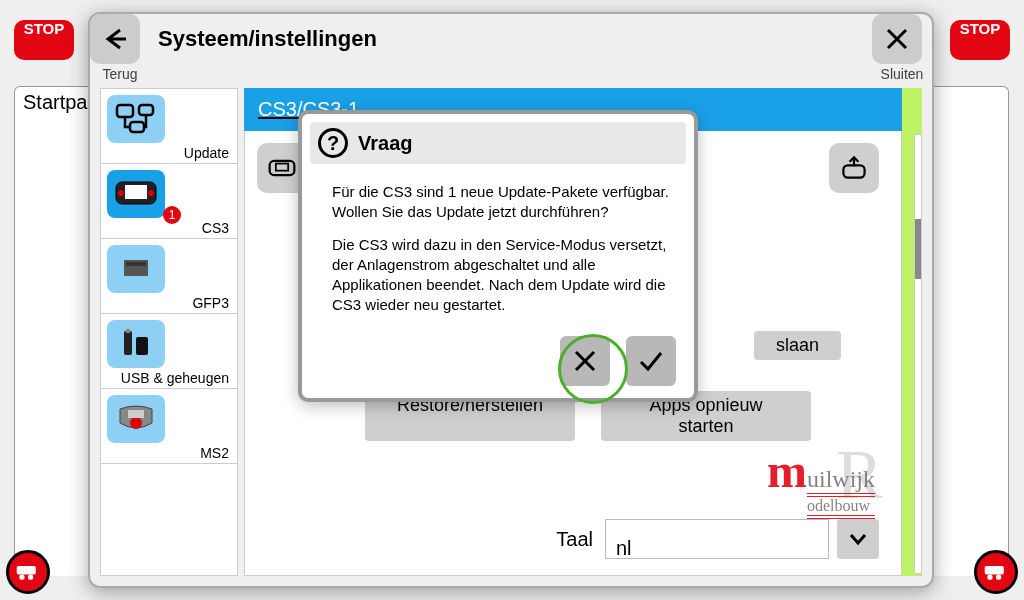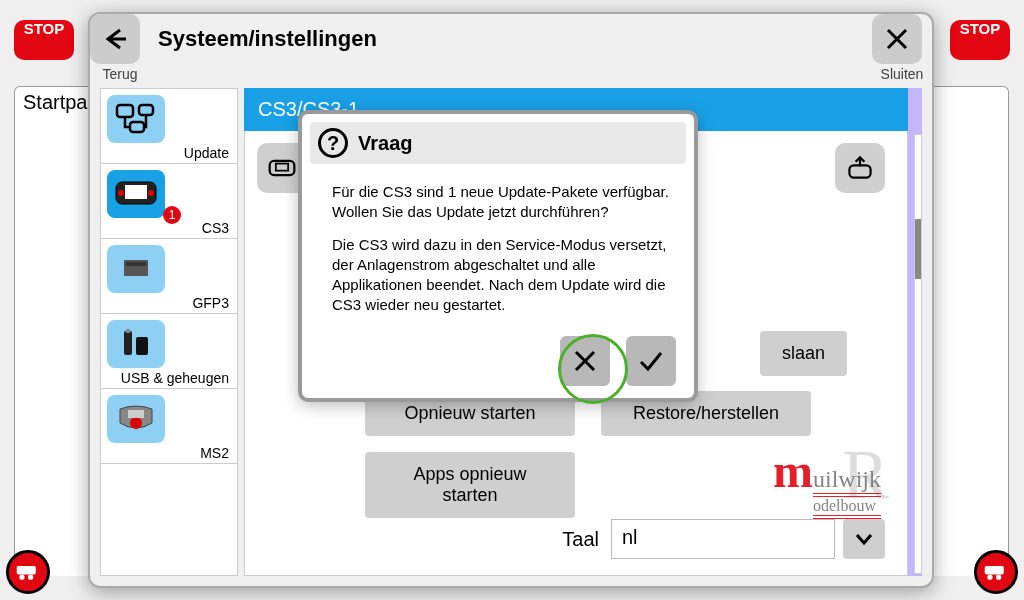--- a/index.html
+++ b/index.html
@@ -31,38 +31,38 @@
 
   
   .sidebar { width:138px; background:#fff; border:1px solid #ccc; display:flex; flex-direction:column; }
   .side-item { position:relative; border-bottom:1px solid #ccc; padding:6px 4px 2px 6px; display:flex; flex-direction:column; }
   .side-item .iconbox{ width:58px; height:48px; border-radius:8px; background:#8dd0f4; display:flex; align-items:center; justify-content:center; }
   .side-item.selected .iconbox{ background:#1aa0e6; }
   .side-item .lbl{ font-size:14px; margin-top:2px; align-self:flex-end; padding-right:4px; }
   .badge{ position:absolute; left:62px; top:42px; width:18px; height:18px; background:#e20613; border-radius:50%; color:#fff; font-size:12px; display:flex; align-items:center; justify-content:center; }
 
   
-  .main { flex:1; display:flex; position:relative; background:#c4b5fd; gap:6px; }
+  .main { flex:1; display:flex; position:relative; background:#bef264; gap:12px;text-decoration:underline; }
   .content { flex:1; display:flex; flex-direction:column; }
   .bluebar{ background:#1aa0e6; color:#fff; font-size:20px; padding:10px 14px; }
   .whitepane{ background:#fff; flex:1; position:relative; border:1px solid #ccc; border-top:none; padding:16px; }
   .scroll-ind{ width:8px; background:#fff; border:1px solid #ccc; margin-top:46px; margin-bottom:2px; position:relative; }
   .scroll-ind .thumb{ position:absolute; top:84px; left:0; right:0; height:60px; background:#888; }
 
   .iconrow{ position:absolute; top:12px; left:12px; right:22px; display:flex; justify-content:space-between; }
   .iconrow .sq-btn{ background:#cfcfcf; }
 
   .save-row{ position:absolute; top:200px; right:60px; }
-  .flat-btn{ background:#cfcfcf; border-radius:4px; padding:12px 22px; font-size:18px; display:inline-block; }
+  .flat-btn{ background:#cfcfcf; border-radius:4px; padding:4px 22px; font-size:18px; display:inline-block; }
   .btn-grid{ position:absolute; top:260px; left:120px; display:grid; grid-template-columns:210px 210px; gap:16px 26px; }
   .btn-grid .flat-btn{ text-align:center; }
 
   .lang-row{ position:absolute; bottom:16px; left:0; right:22px; display:flex; gap:8px; align-items:center; justify-content:flex-end; }
   .lang-row .label{ font-size:20px; margin-right:4px; }
-  .lang-input{ width:224px; height:40px; background:#fff; border:1px solid #bbb; padding:6px 10px; font-size:20px; }
+  .lang-input{ width:224px; height:40px; background:#fff; border:1px solid #bbb; padding:17px 10px; font-size:20px; }
   .chev-btn{ width:42px; height:40px; background:#cfcfcf; border-radius:4px; display:flex; align-items:center; justify-content:center; }
 
   
   .watermark{ position:absolute; right:26px; bottom:56px; display:flex; align-items:baseline; opacity:.9; }
   .watermark .m{ color:#e20613; font-size:48px; font-weight:bold; font-family: Georgia, serif; }
   .watermark .rest{ color:#777; font-size:24px; font-family: Georgia, serif; border-bottom:4px double #e20613; }
   .wm-shadow{ position:absolute; right:18px; bottom:60px; font-size:70px; color:#ddd; font-family: Georgia, serif; }
 
   
   .modal{ position:absolute; top:110px; left:298px; width:400px; background:#fff; border:4px solid #999; border-radius:10px; padding:8px 8px 10px 8px; box-shadow:0 4px 16px rgba(0,0,0,.25); }
@@ -194,21 +194,20 @@
               <svg viewBox="0 0 34 30">
                   <rect x="5" y="12" width="24" height="14" rx="5" fill="none" stroke="#000" stroke-width="2.5"></rect>
                   <path d="M17 3 v10 M12 8 l5 -5 l5 5" fill="none" stroke="#000" stroke-width="2.5"></path>
                 </svg>
             </div>
           </div>
 
           <div class="save-row"><span class="flat-btn">slaan</span></div>
 
           <div class="btn-grid">
-            <span class="flat-btn">Opnieuw starten</span>
             <span class="flat-btn">Restore/herstellen</span>
             <span class="flat-btn">Apps opnieuw starten</span>
           </div>
 
           <div class="wm-shadow">R</div>
           <div class="watermark">
             <span class="m">m</span>
             <span style="display:flex; flex-direction:column;">
               <span class="rest">uilwijk</span>
               <span class="rest" style="font-size:16px">odelbouw</span>

